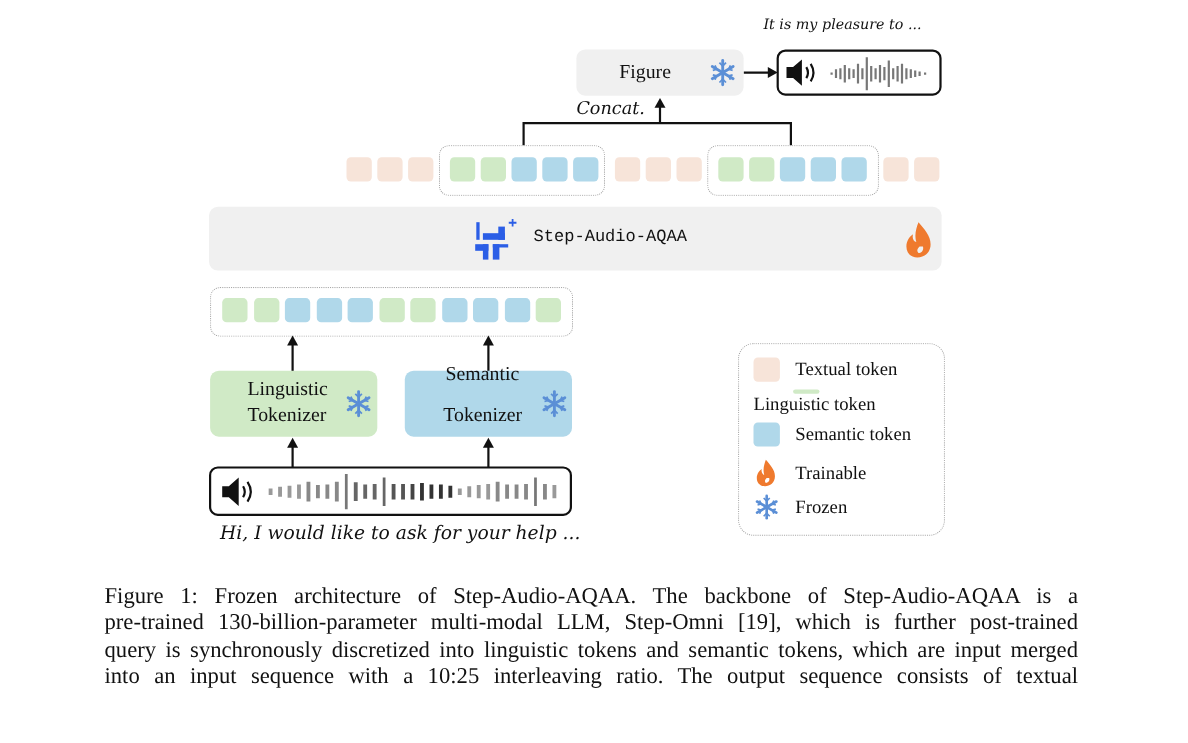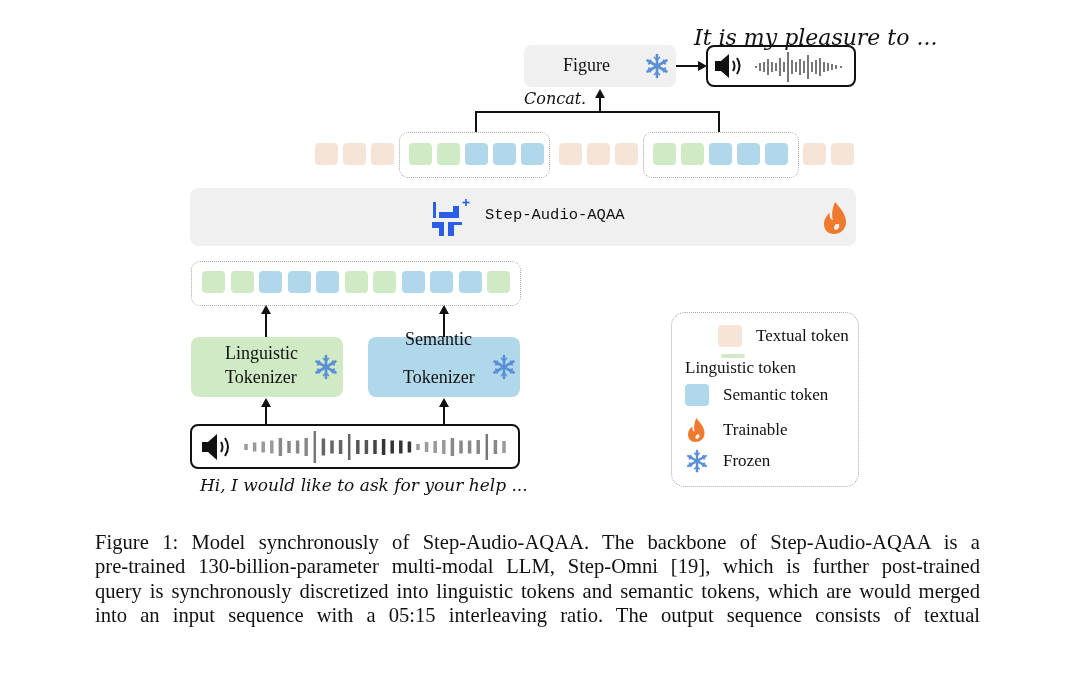--- a/index.html
+++ b/index.html
@@ -14,21 +14,21 @@
   .box{position:absolute;border-radius:8px;}
   .caption{position:absolute;left:95px;top:530px;width:885px;font-family:"Liberation Serif",serif;font-size:20.6px;line-height:24.3px;color:#111;text-align:justify;}
   .caption .line{display:block;white-space:nowrap;text-align-last:justify;text-align:justify;}
   .legend-item{position:absolute;left:685px;height:24px;display:flex;align-items:center;font-size:17px;font-family:"Liberation Serif",serif;}
   .legend-swatch{width:24px;height:22px;border-radius:4px;margin-right:14px;}
   .lbl{font-family:"Liberation Serif",serif;}
 </style>
 </head>
 <body>
 
-<div class="abs italic" style="left:694px;top:25px;font-size:22px;">It is my pleasure to ...</div>
+<div class="abs italic" style="left:694px;top:15px;font-size:13px;">It is my pleasure to ...</div>
 
 <div class="box" style="left:524px;top:45px;width:152px;height:42px;background:#f0f0f0;"></div>
 <div class="abs lbl" style="left:563px;top:55px;font-size:18px;">Figure</div>
 <svg class="abs" style="left:644px;top:53px;" width="26" height="26" viewBox="0 0 26 26">
     <g stroke="#5b8fd6" stroke-width="2.6" stroke-linecap="round">
       <line x1="13" y1="2" x2="13" y2="24"></line>
       <line x1="3.5" y1="7.5" x2="22.5" y2="18.5"></line>
       <line x1="3.5" y1="18.5" x2="22.5" y2="7.5"></line>
     </g>
     <g stroke="#5b8fd6" stroke-width="1.6" fill="none">
@@ -237,21 +237,21 @@
     <line x1="229.6" x2="229.6" y1="13.5" y2="26.5" stroke="#888" stroke-width="3.5"></line>
     <line x1="238.2" x2="238.2" y1="13" y2="27" stroke="#888" stroke-width="3.5"></line>
     <line x1="246.79999999999998" x2="246.79999999999998" y1="7" y2="33" stroke="#777" stroke-width="2.5"></line>
     <line x1="255.39999999999998" x2="255.39999999999998" y1="13" y2="27" stroke="#888" stroke-width="3.5"></line>
     <line x1="264" x2="264" y1="14" y2="26" stroke="#999" stroke-width="3.5"></line>
   </svg>
 
 <div class="abs italic" style="left:200px;top:475px;font-size:17px;">Hi, I would like to ask for your help ...</div>
 
 <div class="dashbox" style="left:671px;top:312px;width:186px;height:173px;border-radius:14px;"></div>
-<div class="legend-item" style="top:324px;margin-left:33px;">
+<div class="legend-item" style="top:324px;">
     <span class="legend-swatch" style="background:#f7e4d9;"></span>
     <span>Textual token</span>
   </div>
 <div class="legend-item" style="top:354px;flex-direction:column;">
     <span class="legend-swatch" style="background:#d0eac6;"></span>
     <span>Linguistic token</span>
   </div>
 <div class="legend-item" style="top:383px;">
     <span class="legend-swatch" style="background:#b0d8ea;"></span>
     <span>Semantic token</span>
@@ -275,17 +275,17 @@
         <polyline points="4,11 7.5,10 6,6.5"></polyline>
         <polyline points="22,15 18.5,16 20,19.5"></polyline>
         <polyline points="4,15 7.5,16 6,19.5"></polyline>
         <polyline points="22,11 18.5,10 20,6.5"></polyline>
       </g>
     </svg>
     <span>Frozen</span>
   </div>
 
 <div class="caption">
-  <span class="line">Figure 1:   Model synchronously of Step-Audio-AQAA. The backbone of Step-Audio-AQAA is a</span>
+  <span class="line">Figure 1:   Frozen architecture of Step-Audio-AQAA. The backbone of Step-Audio-AQAA is a</span>
   <span class="line">pre-trained 130-billion-parameter multi-modal LLM, Step-Omni [19], which is further post-trained</span>
-  <span class="line">query is synchronously discretized into linguistic tokens and semantic tokens, which are would merged</span>
-  <span class="line">into an input sequence with a 05:15 interleaving ratio.  The output sequence consists of textual</span>
+  <span class="line">query is synchronously discretized into linguistic tokens and semantic tokens, which are input merged</span>
+  <span class="line">into an input sequence with a 10:25 interleaving ratio.  The output sequence consists of textual</span>
 </div>
 
 </body></html>

